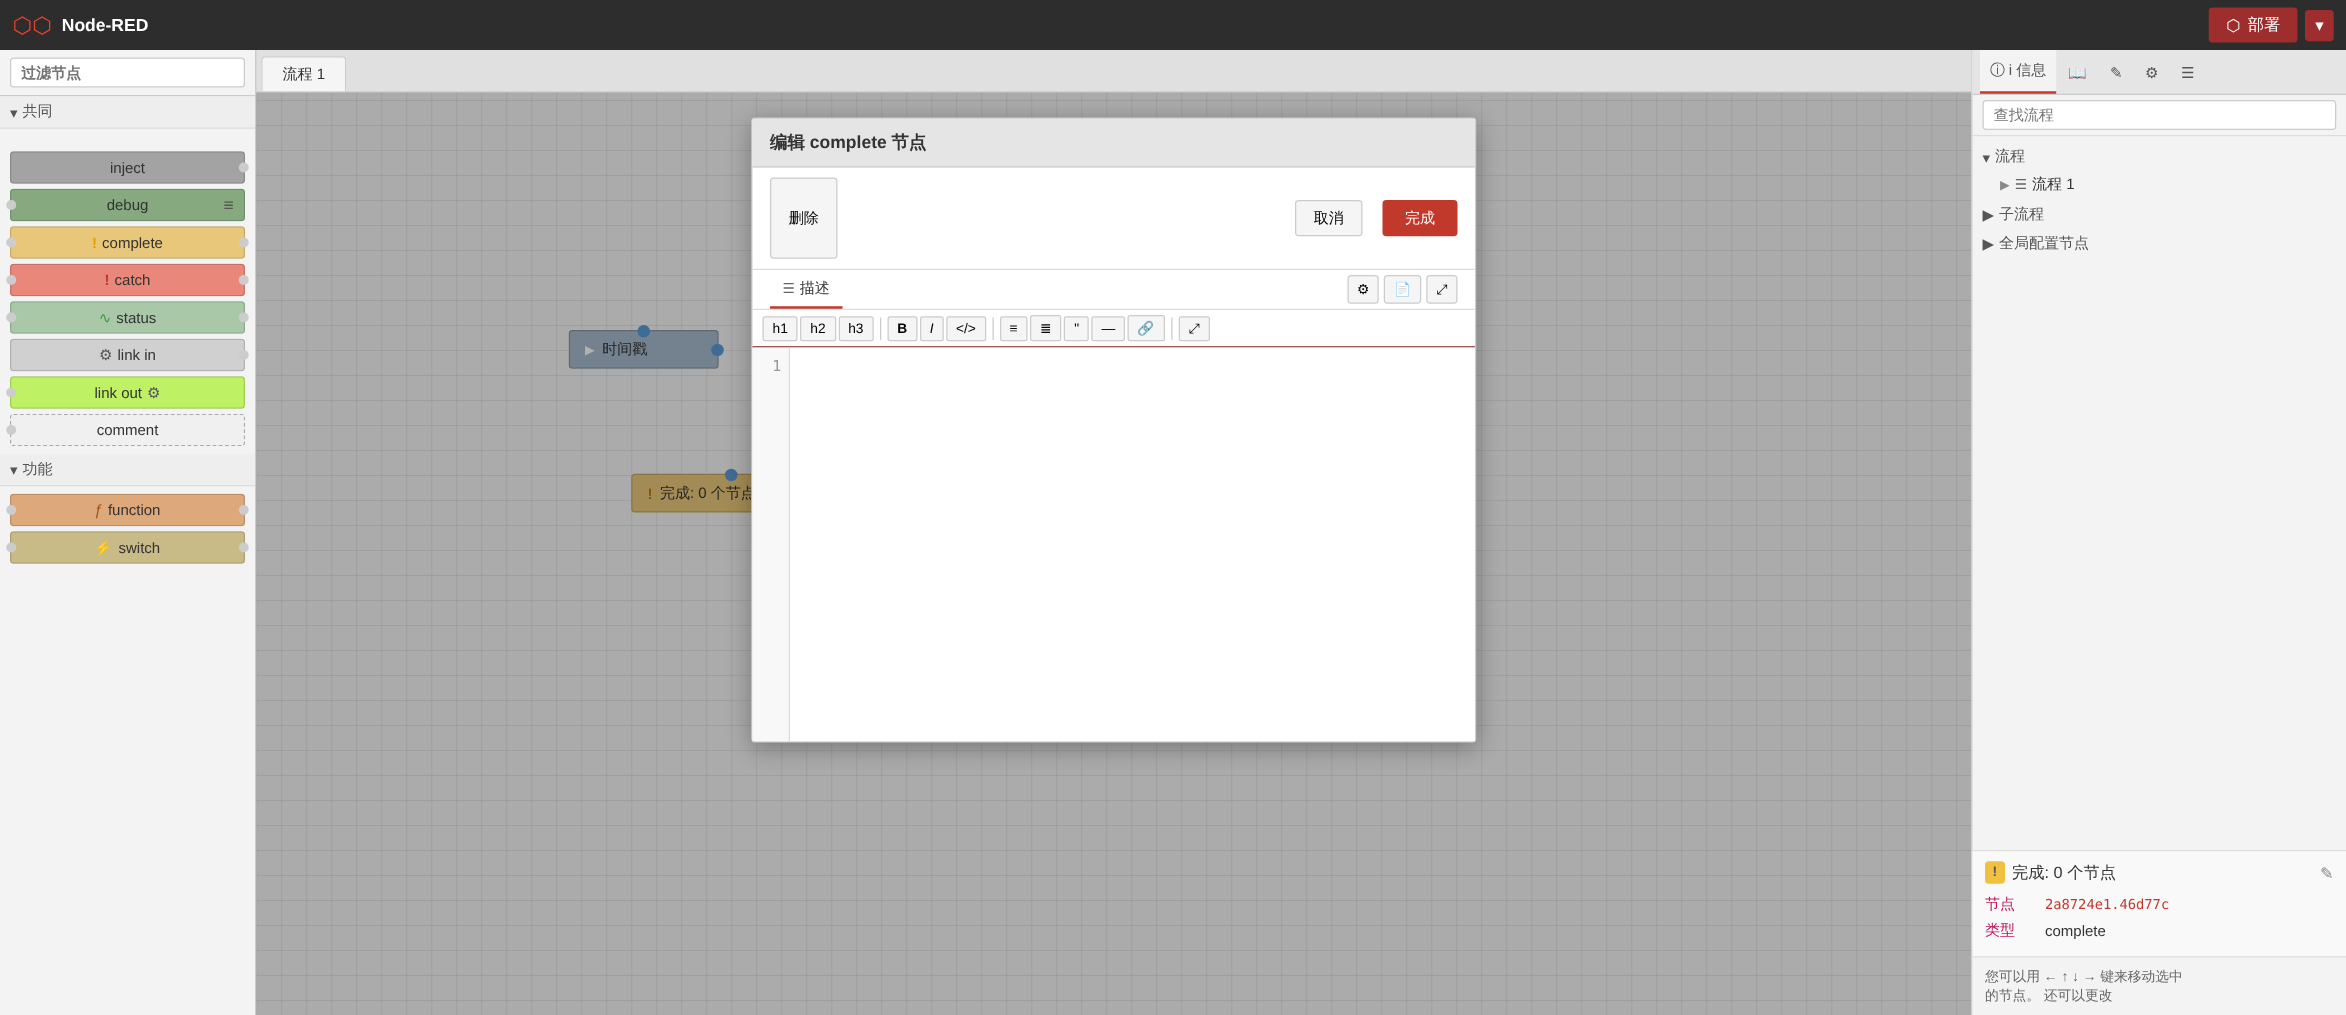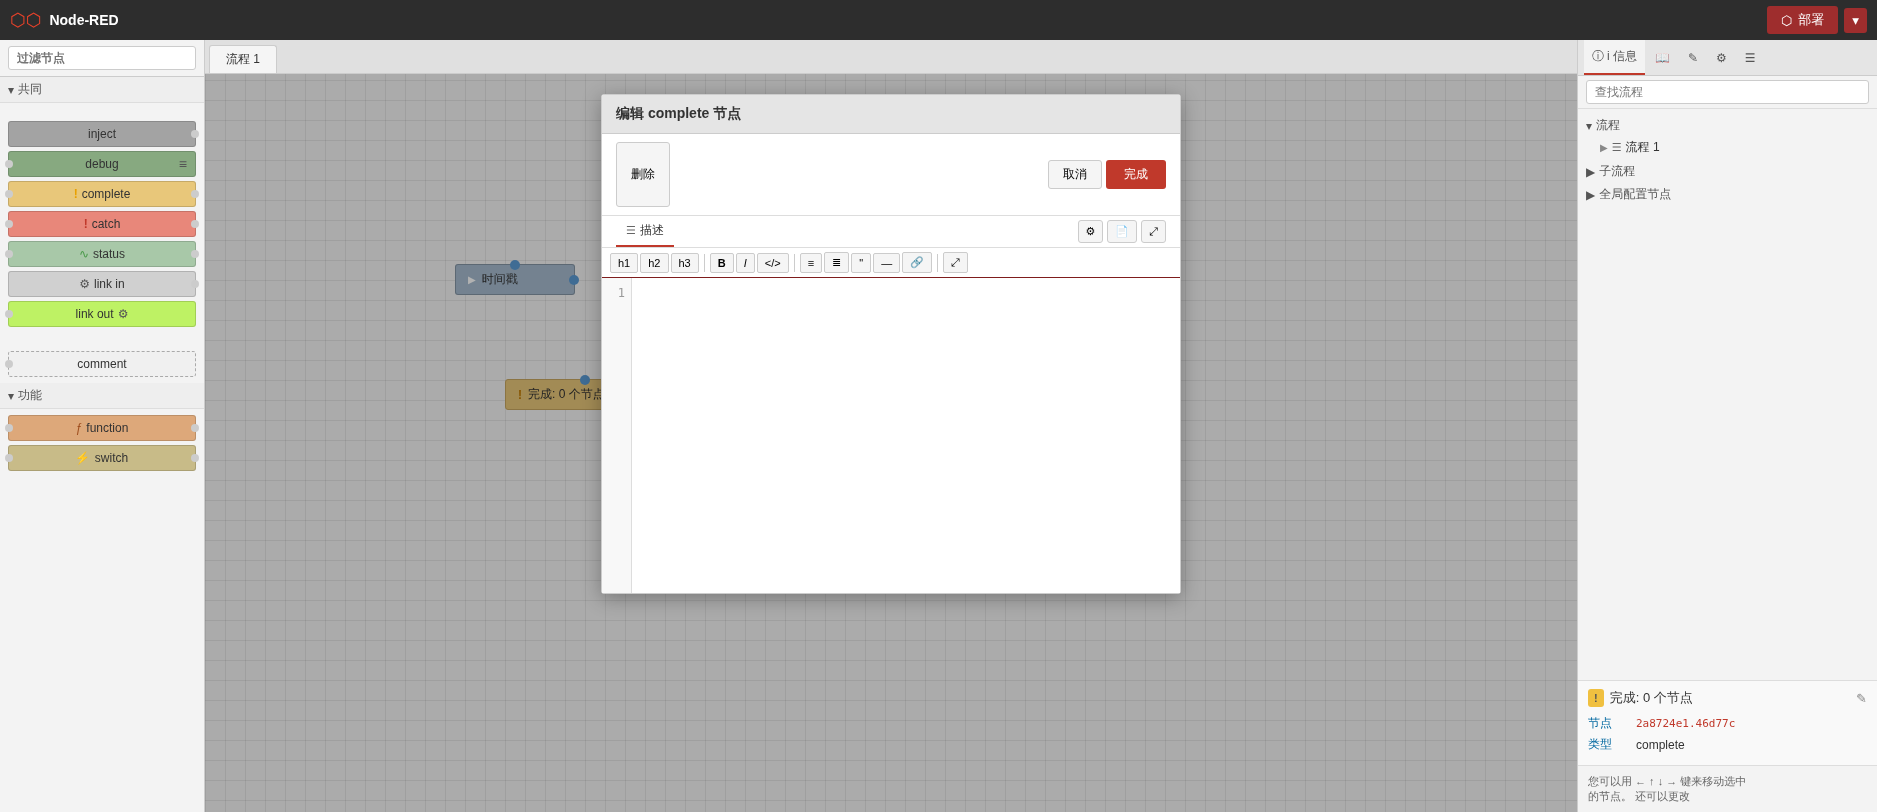--- a/index.html
+++ b/index.html
@@ -110,21 +110,21 @@
       border-radius: 50%;
       position: absolute; right: -4px;
     }
     .node-inject { background: #a3a3a3; margin-top: 12px; }
     .node-debug { background: #87a980; }
     .node-complete { background: #e8c77a; }
     .node-catch { background: #e8877a; }
     .node-status { background: #a8c8a8; }
     .node-link-in { background: #d0d0d0; }
     .node-link-out { background: #bef264; }
-    .node-comment { background: #f0f0f0; border: 1px dashed #aaa !important; margin-top: 20px; }
+    .node-comment { background: #f0f0f0; border: 1px dashed #aaa !important; }
     .node-function { background: #dda87a; }
     .node-switch { background: #c8bb88; }
 
     
     .canvas-area {
       flex: 1;
       background: #f5f5f5;
       position: relative;
       overflow: hidden;
     }
@@ -403,21 +403,21 @@
       font-size: 11px;
       font-weight: bold;
     }
     .info-row {
       display: flex;
       align-items: center;
       gap: 8px;
       font-size: 12px;
       margin-bottom: 4px;
     }
-    .info-label { color: #0369a1; min-width: 40px; font-family: Liberation Mono, monospace; }
+    .info-label { color: #be185d; min-width: 40px; font-family: Liberation Mono, monospace; }
     .info-value { color: #c0392b; font-family: monospace; font-size: 11px; }
     .info-value-plain { color: #333; }
     .right-bottom {
       padding: 8px 10px;
       font-size: 11px;
       color: #666;
       border-top: 1px solid #ddd;
       background: #f3f3f3;
     }
   </style>
@@ -543,21 +543,21 @@
         <div class="dialog">
 
           <div class="dialog-header">
             <span>编辑 complete 节点</span>
           </div>
 
           <div class="dialog-toolbar">
             <div class="dialog-toolbar-left">
               <button class="btn-delete">删除</button>
             </div>
-            <div style="display:flex;gap:4px">
+            <div style="display:flex;gap:16px">
               <button class="btn-cancel">取消</button>
               <button class="btn-complete">完成</button>
             </div>
           </div>
 
           <div class="dialog-tabs">
             <div class="dialog-tab active">
               <span class="dialog-tab-icon">☰</span>
               <span>描述</span>
             </div>

